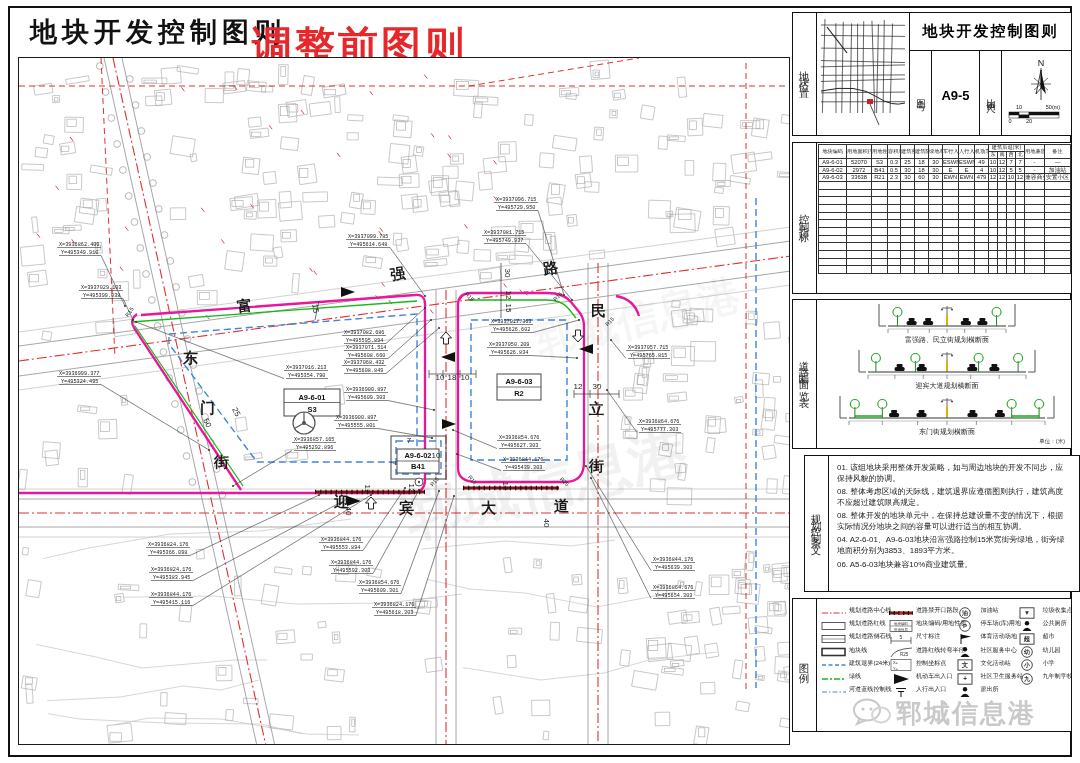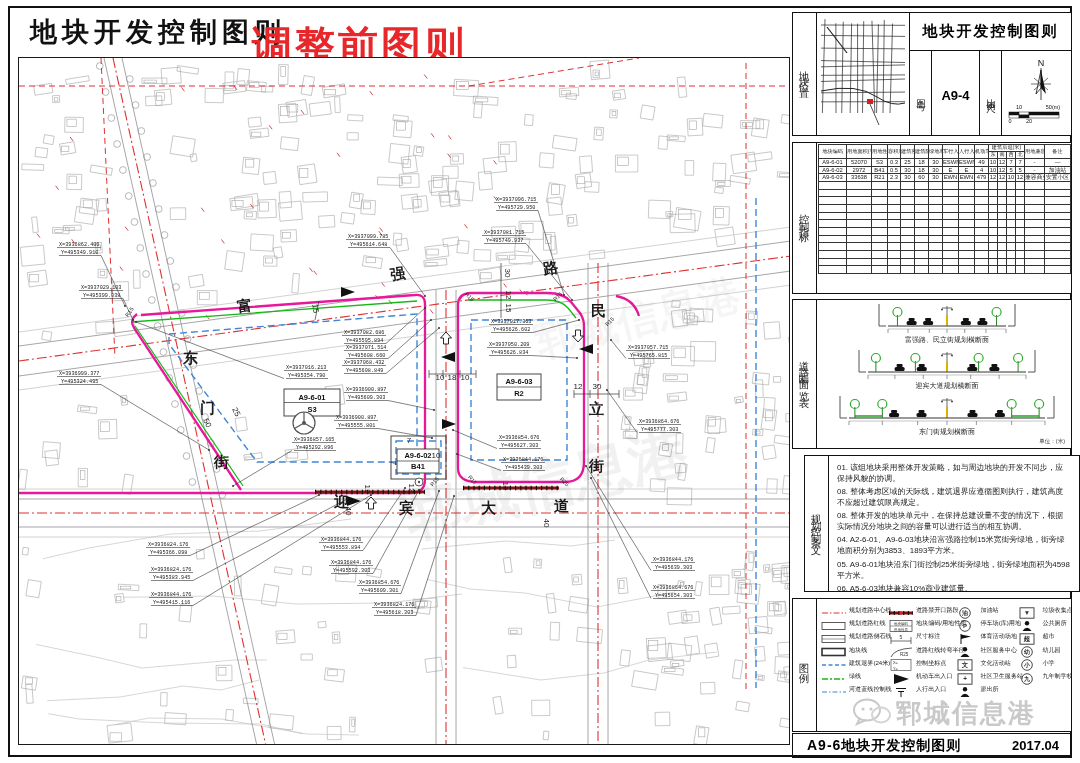--- a/index.html
+++ b/index.html
@@ -909,21 +909,21 @@
                 <path d="M10,14 L30,40" stroke-width="1.2"></path>
               </g>
               <rect x="50" y="86" width="6" height="5" fill="#cc2222" stroke="none"></rect>
               <line x1="53" y1="91" x2="62" y2="112" stroke="#222" stroke-width="0.8"></line>
             </svg>
         </div>
         <div class="tb-right">
           <div class="tb-title">地块开发控制图则</div>
           <div class="tb-sub">
             <div class="vtext">图号</div>
-            <div class="sheetno">A9-4</div>
+            <div class="sheetno">A9-5</div>
             <div class="vtext">比例尺</div>
             <div>
               <svg id="northscale" width="64" height="78" viewBox="0 0 64 78">
                   <text x="36" y="10" font-size="9" fill="#111" text-anchor="middle">N</text>
                   <line x1="36" y1="12" x2="36" y2="44" stroke="#111" stroke-width="0.8"></line>
                   <path d="M36,14 L41,38 L36,32 Z" fill="#111"></path>
                   <path d="M36,14 L31,38 L36,32 Z" fill="none" stroke="#111" stroke-width="0.8"></path>
                   <path d="M26,28 L46,28 M29,22 L43,34 M29,34 L43,22" stroke="#111" stroke-width="0.6"></path>
                   <g>
                     <rect x="4" y="56" width="10" height="3" fill="#111" stroke="#111" stroke-width="0.5"></rect>
@@ -1378,21 +1378,20 @@
     </div>
   </div>
 
   <div class="sb" style="left:804px;top:455px;width:276px;height:137px;">
     <div class="sb-label">规划控制条文</div>
     <div class="sb-content prov" id="prov-list">
         <div>01. 该组地块采用整体开发策略，如与周边地块的开发不同步，应保持风貌的协调。</div>
         <div>08. 整体考虑区域的天际线，建筑退界应遵循图则执行，建筑高度不应超过建筑限高规定。</div>
         <div>08. 整体开发的地块单元中，在保持总建设量不变的情况下，根据实际情况分地块之间的容量可以进行适当的相互协调。</div>
         <div>04. A2-6-01、A9-6-03地块沿富强路控制15米宽街旁绿地，街旁绿地面积分别为3853、1893平方米。</div>
-        <div>05. A9-6-01地块沿东门街控制25米街旁绿地，街旁绿地面积为4598平方米。</div>
         <div>06. A5-6-03地块兼容10%商业建筑量。</div>
       </div>
   </div>
 
   <div class="sb" style="left:792px;top:598px;width:280px;height:134px;">
     <div class="sb-label" style="letter-spacing:10px;">图例</div>
     <div class="sb-content lgd" id="legend-grid">
         <div class="lgd-col">
           <div class="lgd-item">
             <span class="lgd-sym"><svg width="26" height="12" viewBox="0 0 26 12">
@@ -1597,17 +1596,13 @@
     <svg width="40" height="32" viewBox="0 0 40 32">
       <ellipse cx="15" cy="13" rx="13" ry="10.5" fill="none" stroke="#c9c9c9" stroke-width="2"></ellipse>
       <path d="M8,21 L5,27 L14,23" fill="none" stroke="#c9c9c9" stroke-width="2"></path>
       <ellipse cx="29" cy="18" rx="9" ry="7.5" fill="none" stroke="#d4d4d4" stroke-width="2"></ellipse>
       <circle cx="11" cy="12" r="1.6" fill="#c9c9c9"></circle>
         <circle cx="19" cy="12" r="1.6" fill="#c9c9c9"></circle>
     </svg>
     <span>郓城信息港</span>
   </div>
 
-  <div class="footer">
-    <span class="ft">A9-6地块开发控制图则</span>
-    <span class="fd">2017.04</span>
-  </div>
 </div>
 
 </body></html>

